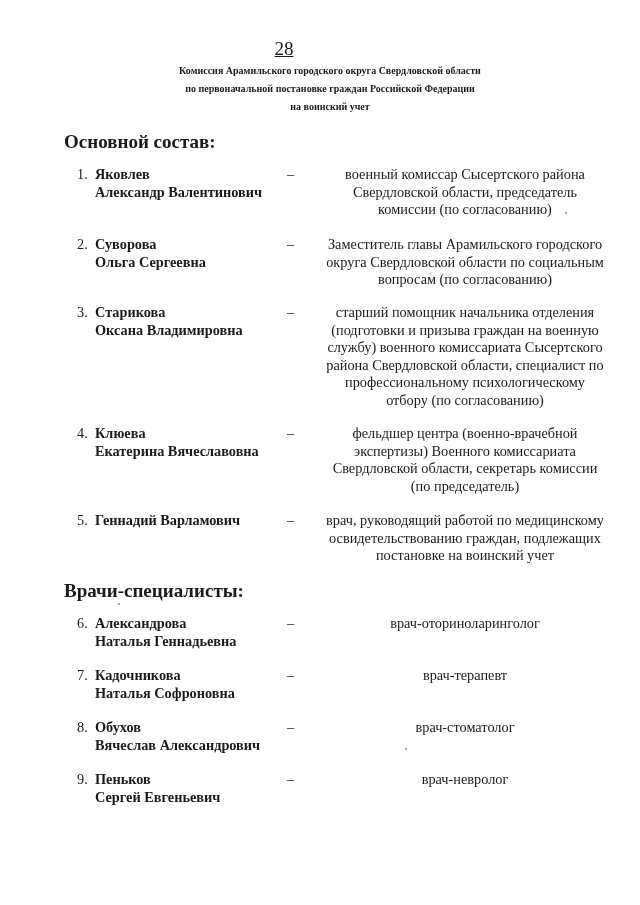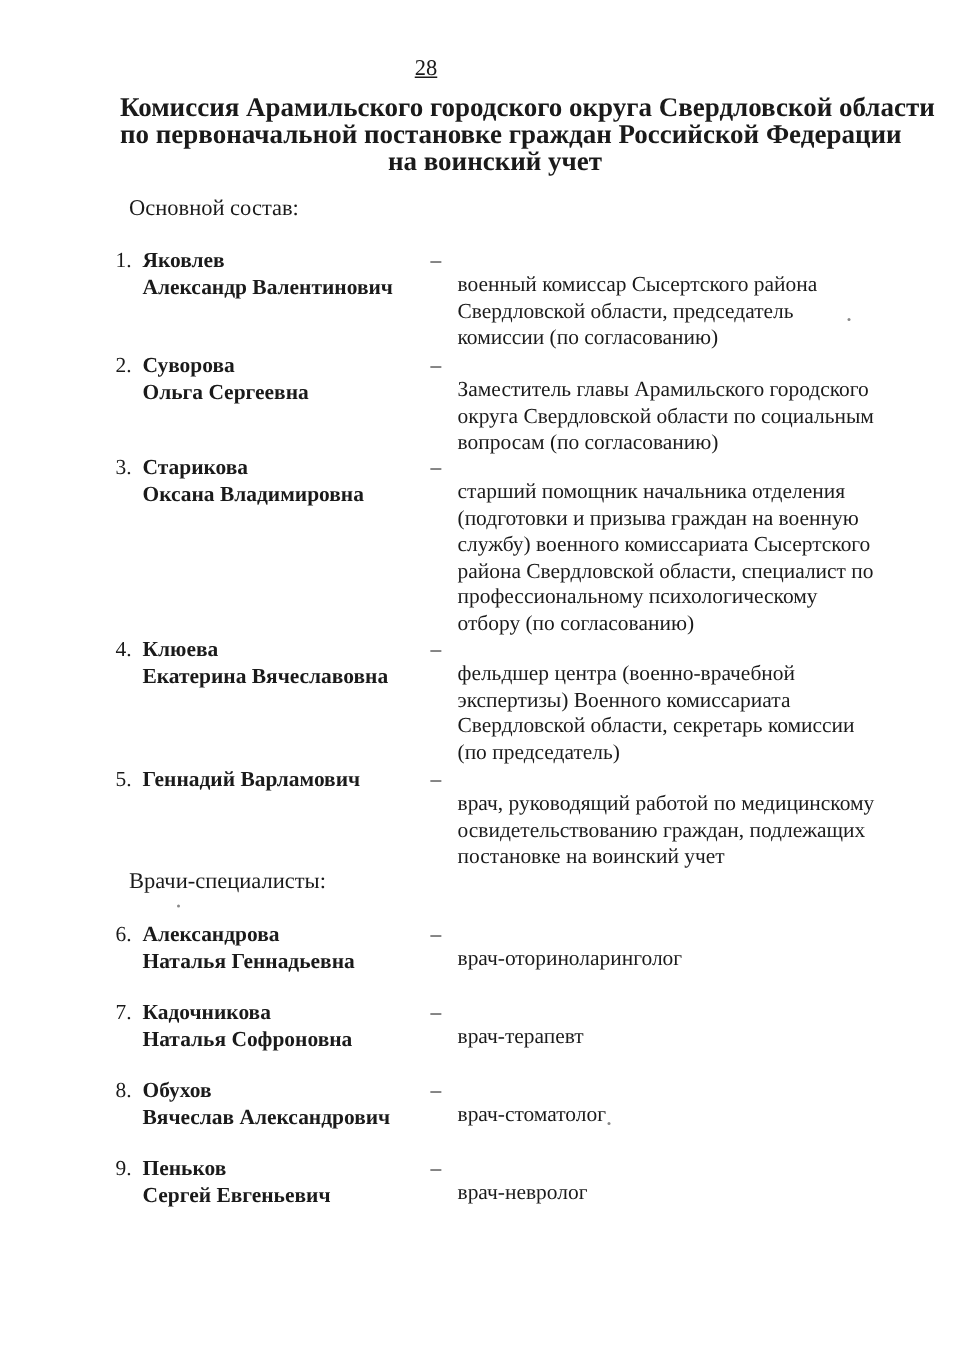--- a/index.html
+++ b/index.html
@@ -1,27 +1,27 @@
 <!DOCTYPE html>
 <html><head>
 <meta charset="utf-8">
 <style>
   html, body { margin:0; padding:0; background:#ffffff; }
   body { width:640px; height:905px; position:relative; overflow:hidden;
          font-family:"Liberation Serif", serif; color:#1a1a1a; font-size:14.3px; }
-  .page-number { position:absolute; top:38px; left:0; width:568px; text-align:center; font-size:15px;text-decoration:underline; }
+  .page-number { position:absolute; top:38px; left:0; width:568px; text-align:center; font-size:19px;text-decoration:underline; }
   .title { position:absolute; top:62px; left:80px; width:500px; text-align:center;
-           font-weight:bold; font-size:18px; line-height:18px; }
+           font-weight:bold; font-size:10px; line-height:18px; }
   .title div { white-space:nowrap; }
-  .section { position:absolute; left:86px; font-weight:normal; font-size:15px; }
+  .section { position:absolute; left:64px; font-weight:bold; font-size:19px; }
   .entry { position:absolute; left:77px; width:540px; line-height:17.5px; }
   .num { position:absolute; left:0; top:0; }
   .name { position:absolute; left:18px; top:0; white-space:nowrap;font-weight:bold; }
   .dash { position:absolute; left:210px; top:0; }
-  .desc { position:absolute; left:228px; top:16px; width:320px; }
+  .desc { position:absolute; left:228px; top:0; width:320px;text-align:center; }
   .desc div { white-space:nowrap; }
   .speck { position:absolute; width:2px; height:2px; background:#888; border-radius:1px; }
 </style>
 </head>
 <body>
 
 <div class="page-number">28</div>
 
 <div class="title">
   <div>Комиссия Арамильского городского округа Свердловской области</div>

